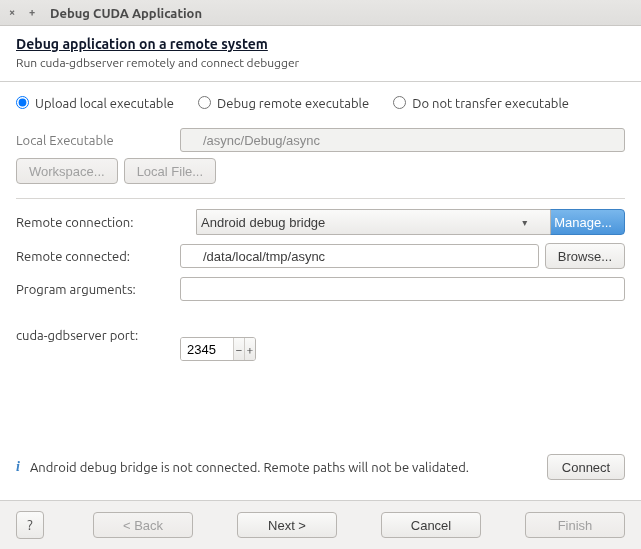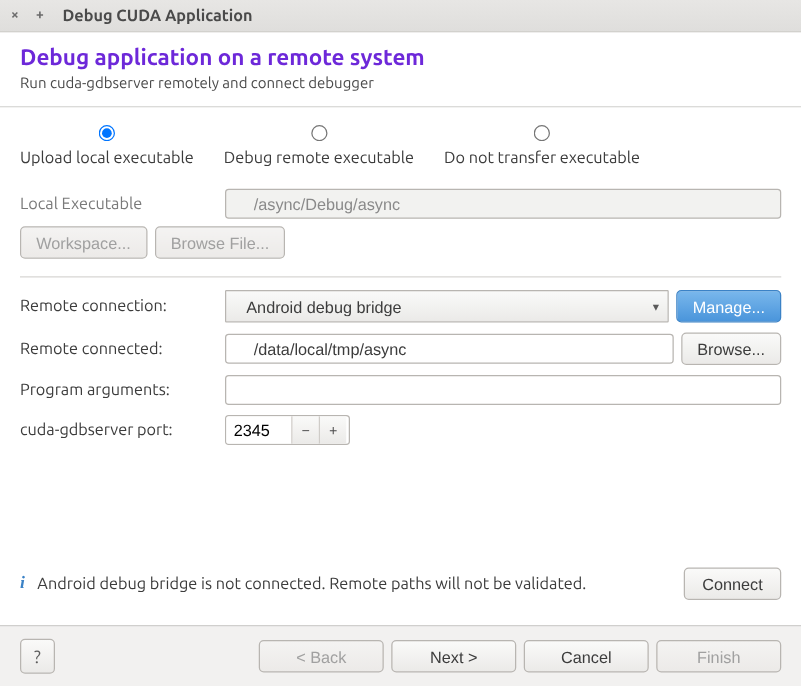--- a/index.html
+++ b/index.html
@@ -44,23 +44,24 @@
     height: calc(549px - 26px);
   }
 
   .header {
     background: #fff;
     padding: 10px 16px 12px 16px;
     border-bottom: 1px solid #d0cfcd;
   }
   .header h1 {
     margin: 0 0 4px 0;
-    font-size: 18px;
+    font-size: 14px;
     font-weight: bold;
-    color: #6d28d9;
+    color: #0f172a;
+    text-decoration: underline;
   }
   .header .subtitle {
     font-size: 12px;
     color: #4a4a4a;
   }
 
   .content {
     flex: 1;
     background: #fff;
     padding: 14px 16px;
@@ -70,25 +71,24 @@
   }
 
   .radio-row {
     display: flex;
     gap: 24px;
     align-items: center;
     margin-bottom: 18px;
   }
   .radio-row label {
     display: flex;
-    align-items: center;
+    align-items: flex-start;
     gap: 6px;
     font-size: 13px;
     color: #3c3c3c;
-    flex-direction: column;
   }
   .radio-row input[type=radio] {
     margin: 0;
   }
 
   .form-grid {
     display: grid;
     grid-template-columns: 140px 1fr;
     row-gap: 8px;
     column-gap: 10px;
@@ -148,27 +148,28 @@
     align-items: center;
   }
 
   .select-wrap {
     flex: 1;
     position: relative;
   }
   .select-wrap select {
     width: 100%;
     height: 26px;
-    padding: 2px 24px 2px 16px;
+    padding: 2px 24px 2px 4px;
     font-size: 13px;
     color: #3c3c3c;
     background: linear-gradient(to bottom, #fafaf9, #ebeae8);
     border: 1px solid #b8b5b1;
     border-radius: 1px;
     appearance: none;
+    margin-left: 16px;
   }
   .select-wrap::after {
     content: "▾";
     position: absolute;
     right: 8px;
     top: 50%;
     transform: translateY(-50%);
     font-size: 10px;
     color: #5a5a5a;
     pointer-events: none;
@@ -179,22 +180,23 @@
     background: #d8d6d3;
     margin: 10px 0;
   }
 
   .spinner {
     display: flex;
     align-items: center;
     border: 1px solid #b8b5b1;
     border-radius: 3px;
     height: 24px;
-    width: 100px;
+    width: 76px;
     overflow: hidden;
+    margin-top: 28px;
   }
   .spinner input {
     border: none;
     width: 52px;
     height: 100%;
     padding: 0 6px;
     font-size: 13px;
     outline: none;
   }
   .spinner .spin-btn {
@@ -238,21 +240,21 @@
   }
   .footer .help {
     width: 28px; height: 28px;
     border: 1px solid #b8b5b1;
     border-radius: 4px;
     background: linear-gradient(to bottom, #fafaf9, #ebeae8);
     display: flex; align-items: center; justify-content: center;
     font-size: 14px; color: #5a5a5a;
     margin-right: auto;
   }
-  .footer .btn { min-width: 100px; }
+  .footer .btn { min-width: 100px; margin-left: 38px; }
 
   .right-btns {
     display: flex;
     gap: 6px;
     margin: 6px 0 4px 0;
   }
 </style>
 </head>
 <body>
 
@@ -285,21 +287,21 @@
         <span>Do not transfer executable</span>
       </label>
     </div>
 
     <div class="form-grid">
       <div class="form-label">Local Executable</div>
       <input type="text" class="tb disabled" readonly="" value="/async/Debug/async" style="">
     </div>
     <div class="right-btns">
       <button class="btn" disabled="">Workspace...</button>
-      <button class="btn" disabled="">Browse File...</button>
+      <button class="btn" disabled="">Local File...</button>
     </div>
 
     <div class="hr"></div>
 
     <div class="form-grid" style="row-gap:8px;">
       <div class="form-label strong">Remote connection:</div>
       <div class="row-inline">
         <div class="select-wrap">
           <select>
             <option>Android debug bridge</option>

